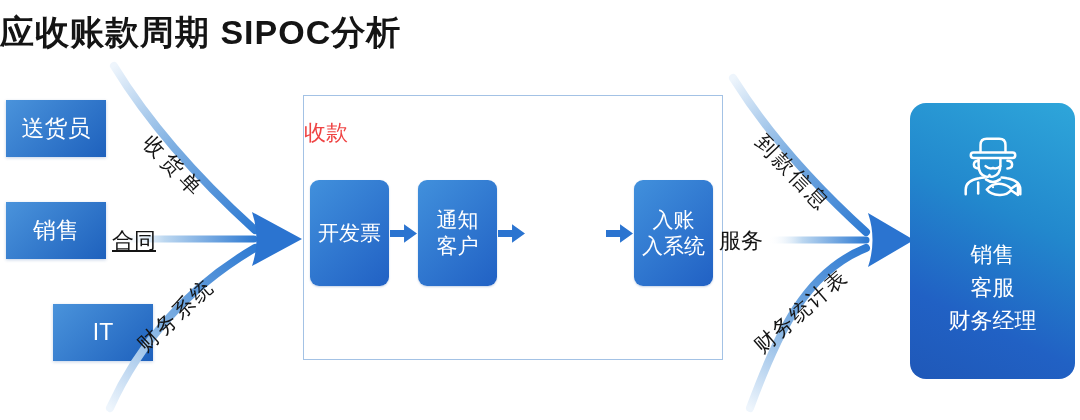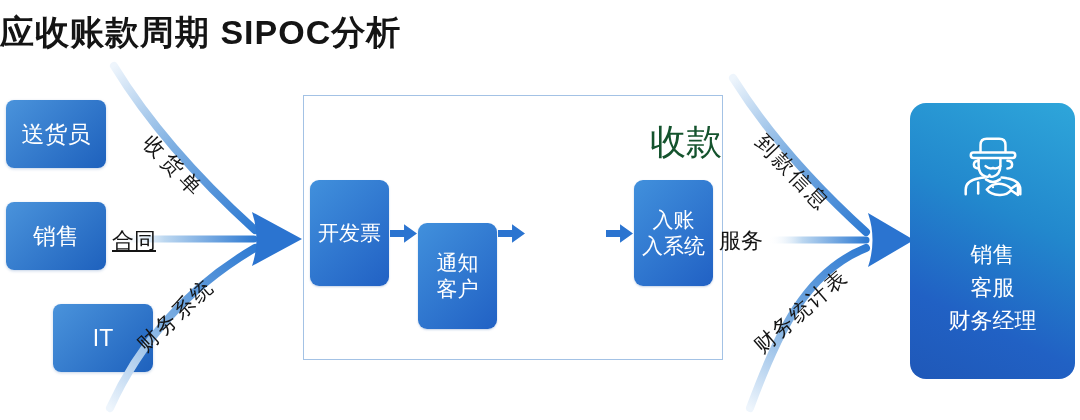--- a/index.html
+++ b/index.html
@@ -7,22 +7,22 @@
     position:relative; width:1080px; height:420px; background:#ffffff;
     font-family:"Liberation Sans", sans-serif; overflow:hidden;
   }
   .main-title {
     position:absolute; top:10px; left:0; width:100%;
     font-size:34px; font-weight:600; color:#141414;
     letter-spacing:1px;
   }
   
   .src-box {
-    position:absolute; left:6px; width:100px; height:68px;
-    border-radius:8px;
+    position:absolute; left:6px; width:100px; height:57px;
+    border-radius:0;
     background:linear-gradient(135deg,#4a93db 0%,#1e61bd 100%);
     color:#ffffff; font-size:23px;
     display:flex; align-items:center; justify-content:center;
     box-shadow:0 1px 3px rgba(25,80,160,0.25);
   }
   #src-0 { top:100px; } #src-1 { top:202px; } #src-2 { top:304px;margin-left:47px; }
 
   
   .flow-svg { position:absolute; inset:0; z-index:1; pointer-events:none; }
 
@@ -39,33 +39,33 @@
   #lbl-fuwu         { left:719px; top:226px; font-size:22px; }
   #lbl-tongjibiao   { left:801px; top:311px; transform:translate(-50%,-50%) rotate(-41deg); letter-spacing:2px; }
 
   
   .process-box {
     position:absolute; left:303px; top:95px; width:420px; height:265px;
     border:1.5px solid #a3c2e5; background:#ffffff; z-index:2;
     box-sizing:border-box;
   }
   .process-title {
-    margin-top:22px; text-align:right; font-size:36px; font-weight:500;
-    color:#14532d;
+    margin-top:22px; text-align:left; font-size:22px; font-weight:500;
+    color:#ef4444;
   }
   .step {
     position:absolute; top:84px; width:79px; height:106px;
     border-radius:9px;
     background:linear-gradient(135deg,#4190dc 0%,#2161c4 100%);
     color:#ffffff; font-size:21px; line-height:1.25;
     display:flex; align-items:center; justify-content:center;
     text-align:center; white-space:pre-line;
     box-shadow:0 1px 2px rgba(25,80,160,0.25);
   }
-  #step-0 { left:6px; } #step-1 { left:114px;margin-top:43px; } #step-2 { left:221px; } #step-3 { left:330px;align-items:center; }
+  #step-0 { left:6px; } #step-1 { left:114px; } #step-2 { left:221px; } #step-3 { left:330px;align-items:center; }
   .step-arrow {
     position:absolute; top:127px; width:27px; height:21px;
     background:#2b74d0;
     clip-path:polygon(0 33%,52% 33%,52% 6%,100% 50%,52% 94%,52% 67%,0 67%);
   }
   #sarr-0 { left:86px; } #sarr-1 { left:194px; } #sarr-2 { left:302px; }
 
   
   .customer-box {
     position:absolute; left:910px; top:103px; width:165px; height:276px;

